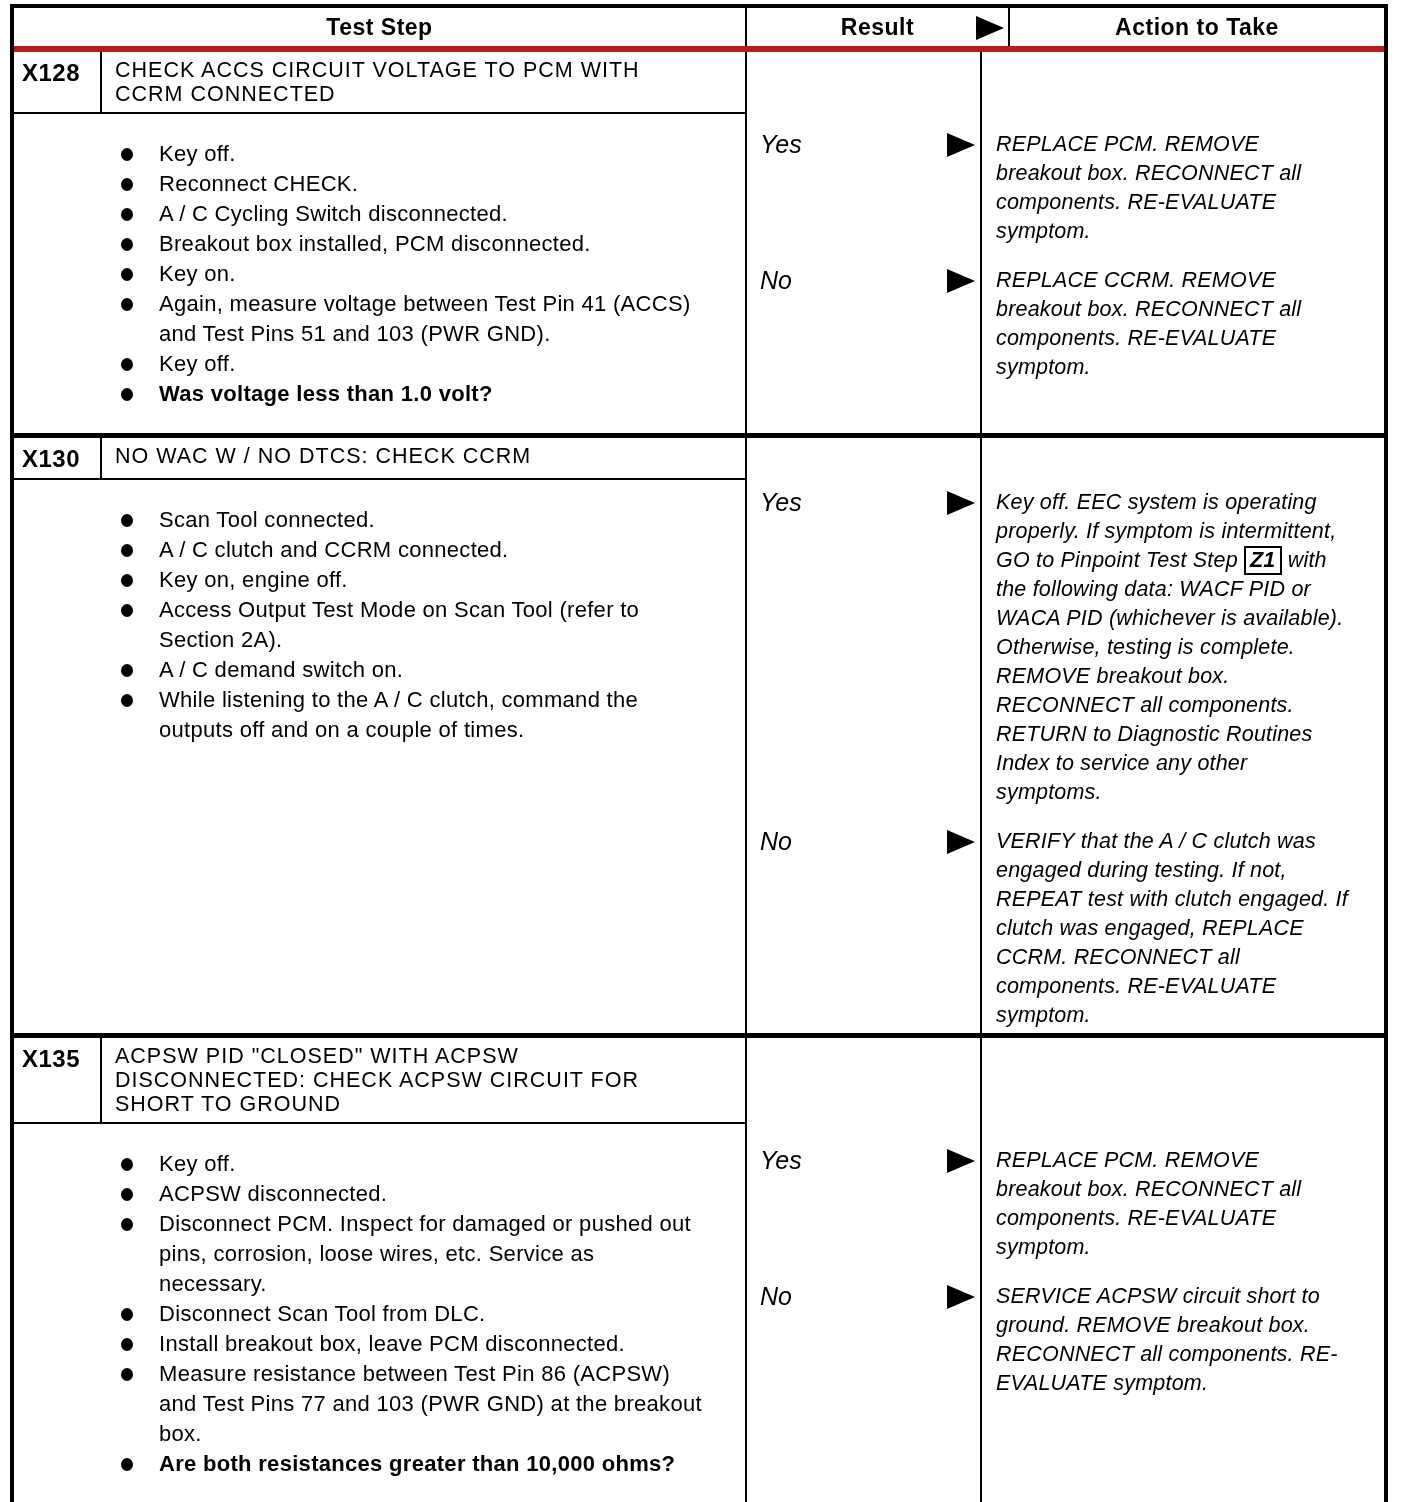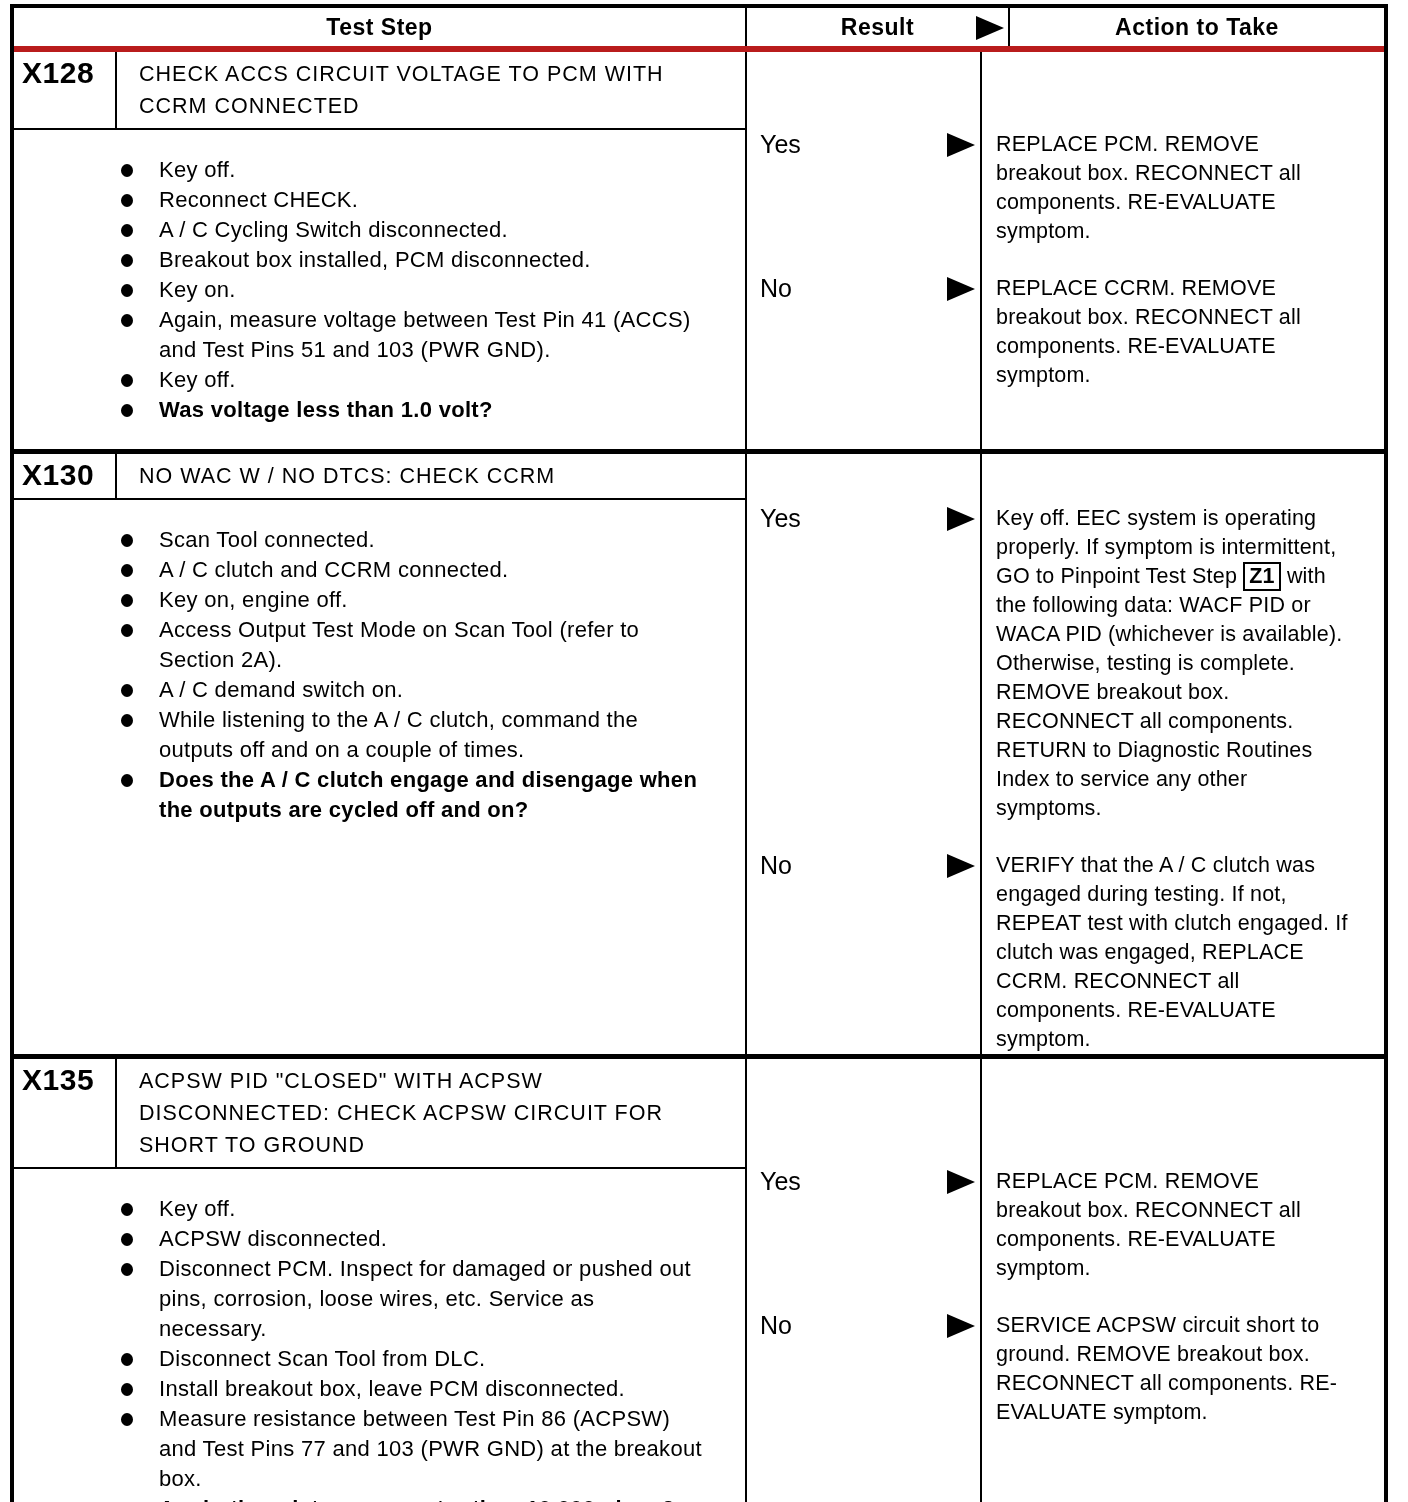--- a/index.html
+++ b/index.html
@@ -53,33 +53,33 @@
   .ts-col {
     width: 733px;
     border-right: 2px solid #000;
     display: flex; flex-direction: column;
   }
   .step-head {
     display: flex;
     border-bottom: 2px solid #000;
   }
   .step-id {
-    width: 103px;
+    width: 88px;
     border-right: 2px solid #000;
     font-weight: bold;
-    font-size: 30px;
+    font-size: 24px;
     line-height: 30px;
     padding: 6px 0 4px 8px;
     letter-spacing: .5px;
   }
   .step-title {
     flex: 1;
     font-size: 21.5px;
-    line-height: 32px;
-    padding: 6px 18px 6px 22px;
+    line-height: 24px;
+    padding: 6px 18px 6px 13px;
     letter-spacing: 1px;
     max-width: 582px;
   }
   .step-body {
     list-style: none;
     margin: 12px;
     padding: 13px 20px 12px 0;
     flex: 1;
     text-decoration: underline;
   }
@@ -102,22 +102,23 @@
 
   
   .ra-col { flex: 1; position: relative; }
   .ra-divider {
     position: absolute; left: 233px; top: 0; bottom: 0;
     width: 2px; background: #000;
   }
   .ra-grid {
     display: grid;
     grid-template-columns: 233px 1fr;
-    row-gap: 28px;
+    row-gap: 20px;
     align-items: start;
+    font-style: italic;
   }
   .result-cell {
     display: flex; align-items: flex-start; justify-content: space-between;
     padding: 0 5px 0 13px;
     font-size: 25px;
     line-height: 29px;
   }
   .result-cell .arrow { margin-top: 3px; }
   .action-cell {
     padding: 0 30px 0 16px;
@@ -253,24 +254,20 @@
   <li class="bullet-item">
     <span class="dot"></span>
     <span class="btext">A / C demand switch on.</span>
   </li>
 
   <li class="bullet-item">
     <span class="dot"></span>
     <span class="btext">While listening to the A / C clutch, command the outputs off and on a couple of times.</span>
   </li>
 
-  <li class="bullet-item bold">
-    <span class="dot"></span>
-    <span class="btext">Does the A / C clutch engage and disengage when the outputs are cycled off and on?</span>
-  </li>
 </ul>
     </div>
     <div class="ra-col">
       <div class="ra-divider"></div>
       <div class="ra-grid">
   <div class="result-cell">
     <span class="result-label">Yes</span>
     <span class="arrow"></span>
   </div>
   <div class="action-cell"><span>Key off. EEC system is operating properly. If symptom is intermittent, GO to Pinpoint Test Step </span><span class="boxed">Z1</span><span> with the following data: WACF PID or WACA PID (whichever is available). Otherwise, testing is complete. REMOVE breakout box. RECONNECT all components. RETURN to Diagnostic Routines Index to service any other symptoms.</span></div>

